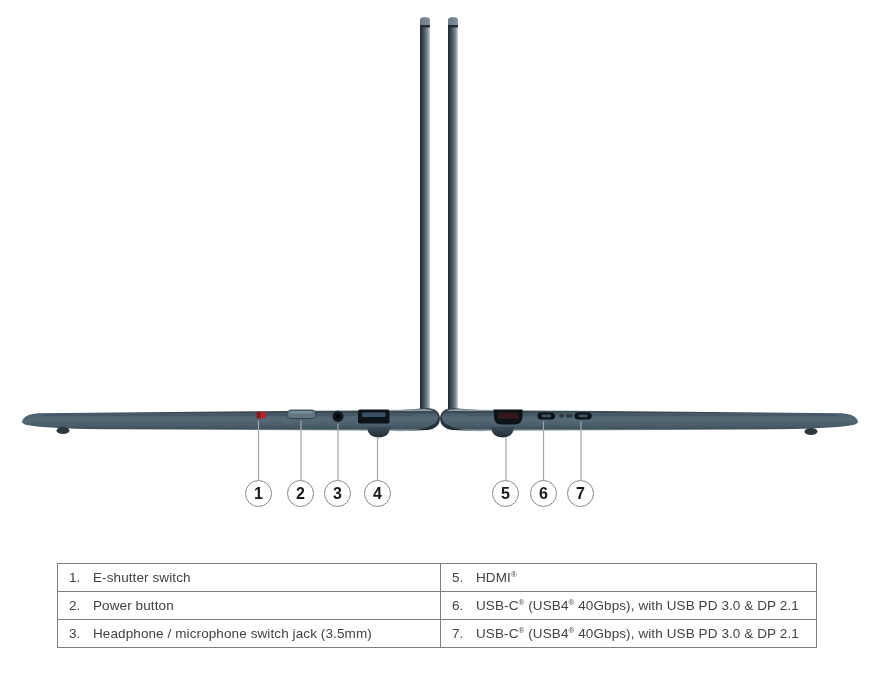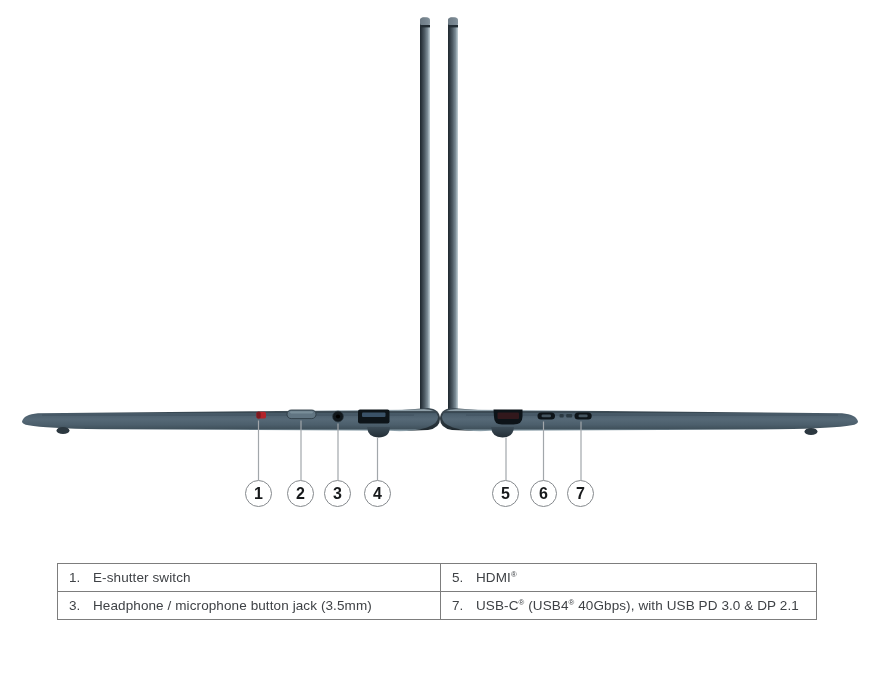--- a/index.html
+++ b/index.html
@@ -191,21 +191,29 @@
       <tr>
         <td>
           <span class="num">1.</span><span>E-shutter switch</span>
         </td>
         <td>
           <span class="num">5.</span><span>HDMI<sup>®</sup></span>
         </td>
       </tr>
       <tr>
         <td>
-          <span class="num">3.</span><span>Headphone / microphone button jack (3.5mm)</span>
+          <span class="num">2.</span><span>Power button</span>
+        </td>
+        <td>
+          <span class="num">6.</span><span>USB-C<sup>®</sup> (USB4<sup>®</sup> 40Gbps), with USB PD 3.0 &amp; DP 2.1</span>
+        </td>
+      </tr>
+      <tr>
+        <td>
+          <span class="num">3.</span><span>Headphone / microphone switch jack (3.5mm)</span>
         </td>
         <td>
           <span class="num">7.</span><span>USB-C<sup>®</sup> (USB4<sup>®</sup> 40Gbps), with USB PD 3.0 &amp; DP 2.1</span>
         </td>
       </tr>
     </tbody>
   </table>
 
 </div>
 

